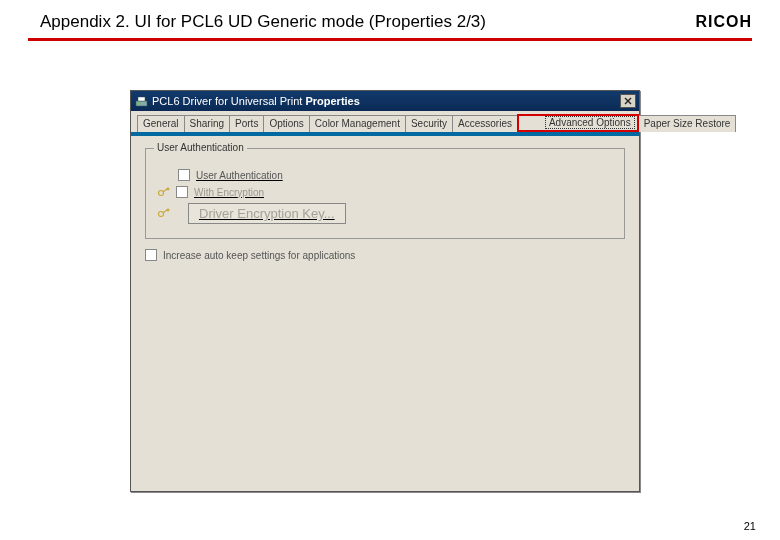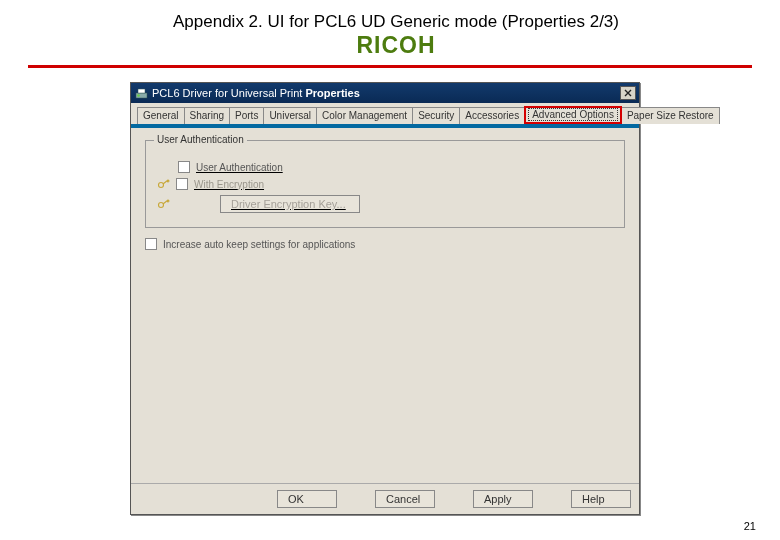--- a/index.html
+++ b/index.html
@@ -10,53 +10,52 @@
     font-size: 11px;
     background: #fff;
     position: relative;
     overflow: hidden;
   }
   .slide-header {
     padding: 12px 28px 6px 40px;
     display: flex;
     justify-content: space-between;
     align-items: center;
-    flex-direction: column;
   }
   .slide-title {
     font-size: 17px;
     color: #000;
     font-weight: 400;
   }
   .brand {
     font-family: Arial, sans-serif;
-    font-size: 23px;
+    font-size: 16px;
     font-weight: 900;
-    color: #4d7c0f;
+    color: #000000;
     letter-spacing: 1px;
     text-align: center;
   }
   .slide-rule {
     margin: 0 28px;
     height: 3px;
     background: #cf0000;
   }
   .page-num {
     position: absolute;
     right: 24px;
     bottom: 8px;
     font-size: 11px;
     color: #000;
   }
 
   
   .dialog {
     position: absolute;
     left: 130px;
-    top: 82px;
+    top: 90px;
     width: 510px;
     background: #e4e0d6;
     border: 1px solid #555;
     box-shadow: 1px 1px 0 #888;
   }
   .titlebar {
     background: linear-gradient(#123a6c, #0a2a55);
     color: #fff;
     height: 20px;
     display: flex;
@@ -105,20 +104,21 @@
   }
   .tab-highlight {
     border: 2px solid #d40000;
     padding: 0 2px 1px 2px;
     margin-top: -2px;
     z-index: 2;
   }
   .tab-inner {
     border: 1px dotted #333;
     padding: 0 3px;
+    margin-left: 24px;
   }
 
   .pane {
     padding: 10px 14px 10px 14px;
     min-height: 355px;
     position: relative;
   }
   .groupbox {
     border: 1px solid #999;
     padding: 16px 10px 10px 10px;
@@ -148,26 +148,25 @@
     border: 1px solid #888;
     background: #fff;
     display: inline-block;
     flex: none;
   }
   .disabled { color: #9a968c; }
   .btn {
     border: 1px solid #888;
     background: #e8e4da;
     padding: 2px 10px;
-    font-size: 11px;
+    font-size: 13px;
     color: #333;
     cursor: pointer;
     min-width: 70px;
-    text-align: left;
-    margin-left: 32px;
+    text-align: right;
   }
   .btn.disabled { color: #a5a099; cursor: default; }
   .key-icon {
     width: 14px; height: 14px;
     display: inline-flex;
     align-items: center; justify-content: center;
     flex: none;
   }
   .pane-footer {
     position: absolute;
@@ -209,21 +208,21 @@
       <svg width="8" height="8" viewBox="0 0 8 8">
           <path d="M1 1 L7 7 M7 1 L1 7" stroke="#222" stroke-width="1.4"></path>
         </svg>
     </span>
   </div>
 
   <div class="tabstrip">
     <div class="tab">General</div>
     <div class="tab">Sharing</div>
     <div class="tab">Ports</div>
-    <div class="tab">Universal</div>
+    <div class="tab">Options</div>
     <div class="tab">Color Management</div>
     <div class="tab">Security</div>
     <div class="tab">Accessories</div>
     <div class="tab tab-highlight">
       <div class="tab-inner">Advanced Options</div>
     </div>
     <div class="tab">Paper Size Restore</div>
   </div>
 
   <div class="pane">
@@ -255,21 +254,15 @@
       </div>
     </div>
 
     <div class="row" style="margin-top:8px;gap:6px;">
       <span class="checkbox"></span>
       <span>Increase auto keep settings for applications</span>
     </div>
 
   </div>
 
-  <div class="dlg-footer">
-    <div class="btn">OK</div>
-    <div class="btn">Cancel</div>
-    <div class="btn">Apply</div>
-    <div class="btn">Help</div>
-  </div>
 </div>
 
 <div class="page-num">21</div>
 
 </body></html>

